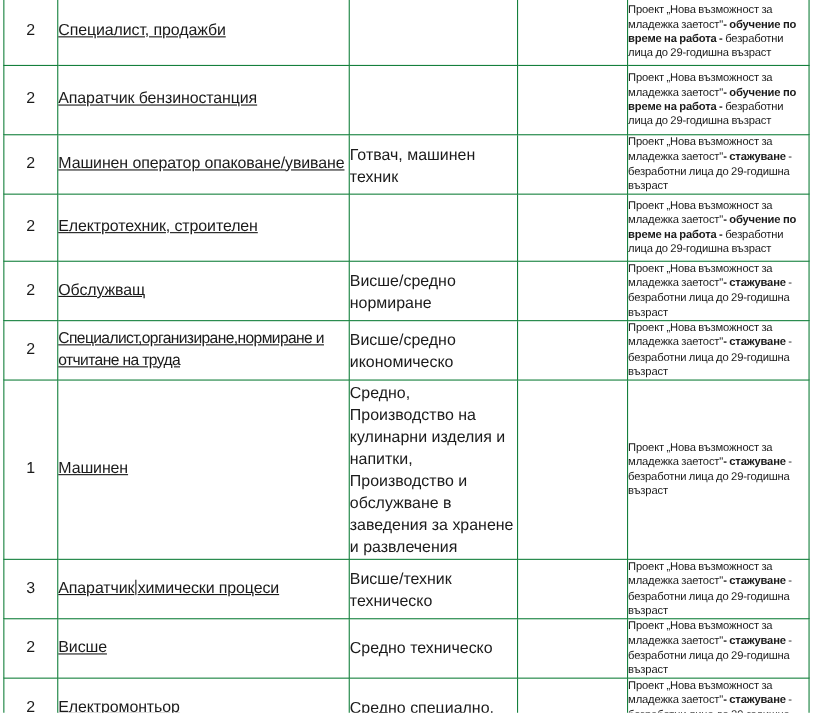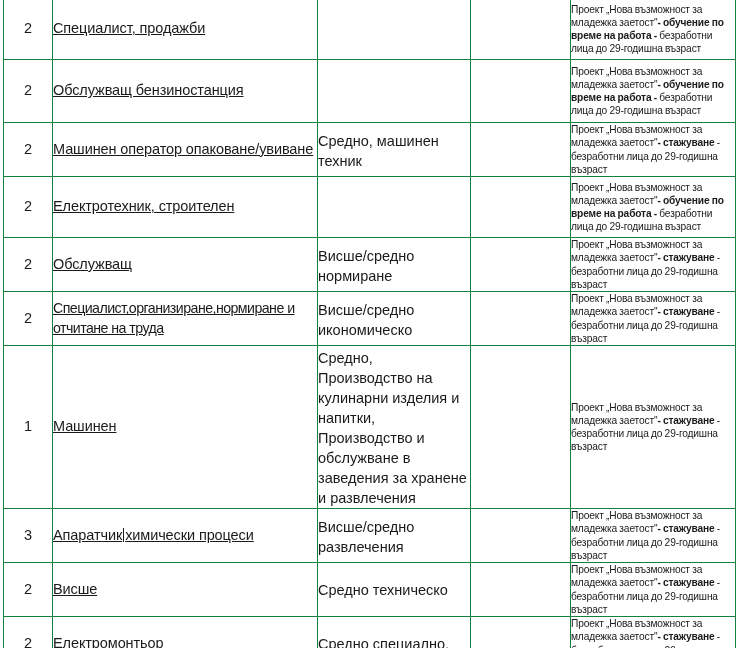--- a/index.html
+++ b/index.html
@@ -126,35 +126,35 @@
         <td class="blank-cell"></td>
         <td class="project-cell">
           <span>Проект „Нова възможност за</span>
           <span>младежка заетост"</span><span class="b">- обучение по време на работа -</span>
           <span>безработни лица до 29-годишна възраст</span>
         </td>
       </tr>
 
       <tr class="r1">
         <td class="count-cell">2</td>
-        <td class="position-cell">Обслужващ бензиностанция</td>
+        <td class="position-cell">Апаратчик бензиностанция</td>
         <td class="qualification-cell mid"></td>
         <td class="blank-cell"></td>
         <td class="project-cell">
           <span>Проект „Нова възможност за</span>
           <span>младежка заетост"</span><span class="b">- обучение по време на работа -</span>
           <span>безработни лица до 29-годишна възраст</span>
         </td>
       </tr>
 
       <tr class="r2">
         <td class="count-cell">2</td>
         <td class="position-cell">Машинен оператор опаковане/увиване</td>
         <td class="qualification-cell">
-            <span class="qual-block">Средно, машинен техник</span>
+            <span class="qual-block">Готвач, машинен техник</span>
           </td>
         <td class="blank-cell"></td>
         <td class="project-cell">
           <span>Проект „Нова възможност за</span>
           <span>младежка заетост"</span><span class="b">- стажуване</span>
           <span>- безработни лица до 29-годишна възраст</span>
         </td>
       </tr>
 
       <tr class="r3">
@@ -208,21 +208,21 @@
           <span>Проект „Нова възможност за</span>
           <span>младежка заетост"</span><span class="b">- стажуване</span>
           <span>- безработни лица до 29-годишна възраст</span>
         </td>
       </tr>
 
       <tr class="r7">
         <td class="count-cell">3</td>
         <td class="position-cell"><span>Апаратчик</span><span class="caret"></span><span>химически процеси</span></td>
         <td class="qualification-cell">
-            <span class="qual-block">Висше/средно развлечения</span>
+            <span class="qual-block">Висше/техник техническо</span>
           </td>
         <td class="blank-cell"></td>
         <td class="project-cell">
           <span>Проект „Нова възможност за</span>
           <span>младежка заетост"</span><span class="b">- стажуване</span>
           <span>- безработни лица до 29-годишна възраст</span>
         </td>
       </tr>
 
       <tr class="r8">

